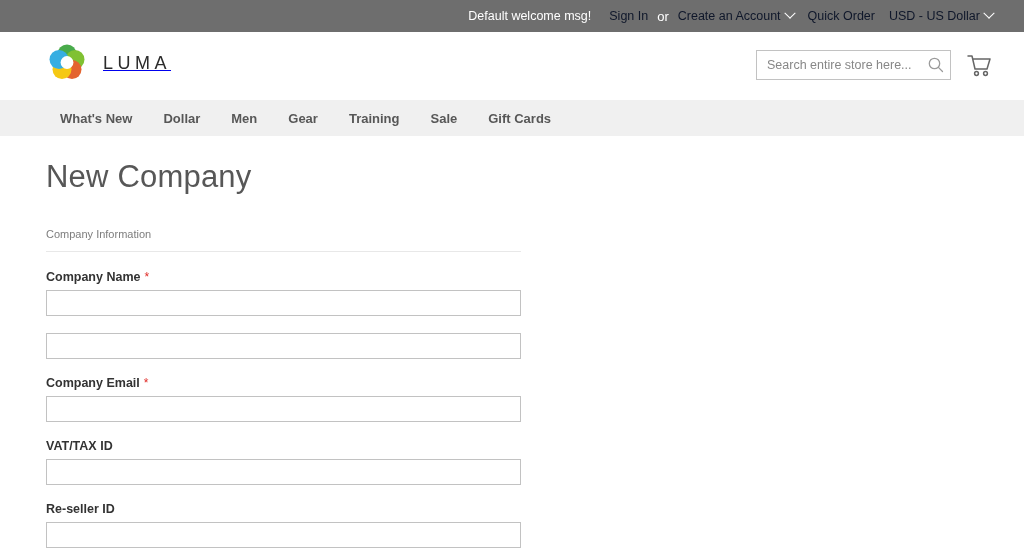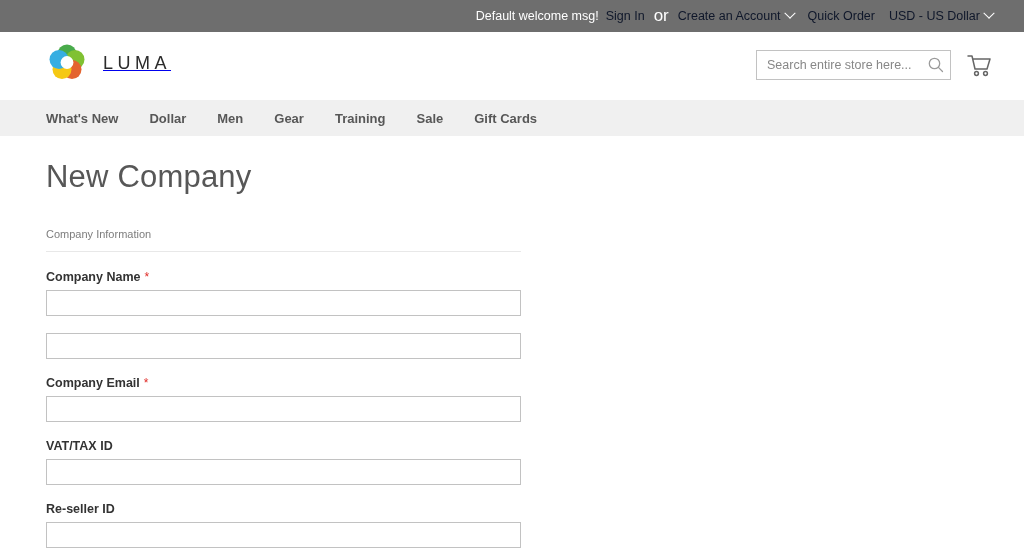--- a/index.html
+++ b/index.html
@@ -27,35 +27,35 @@
     box-sizing: border-box;
   }
   .top-panel-inner {
     display: flex;
     align-items: center;
     gap: 0px;
   }
   .welcome-msg {
     color: #ffffff;
     font-size: 12.5px;
-    margin-right: 0;
+    margin-right: 11px;
     white-space: nowrap;
   }
   .top-link {
     color: #0f172a;
     font-size: 12.5px;
     text-decoration: none;
     white-space: nowrap;
     margin: 0 7px;
     display: inline-flex;
     align-items: center;
   }
   .top-sep {
     color: #ffffff;
-    font-size: 17px;
+    font-size: 13px;
     margin: 0 2px;
   }
   .chev {
     display: inline-block;
     margin-left: 5px;
     width: 7px;
     height: 7px;
     border-right: 1.2px solid #ffffff;
     border-bottom: 1.2px solid #ffffff;
     transform: rotate(45deg) translate(-2px, -2px);
@@ -129,21 +129,21 @@
     padding: 0;
     cursor: pointer;
   }
 
   
   .nav {
     background: #f0f0f0;
     height: 36px;
     display: flex;
     align-items: center;
-    padding-left: 46px;
+    padding-left: 60px;
     box-sizing: border-box;
   }
   .nav-item {
     font-size: 13px;
     font-weight: bold;
     color: #575757;
     text-decoration: none;
     margin-right: 31px;
     white-space: nowrap;
   }

